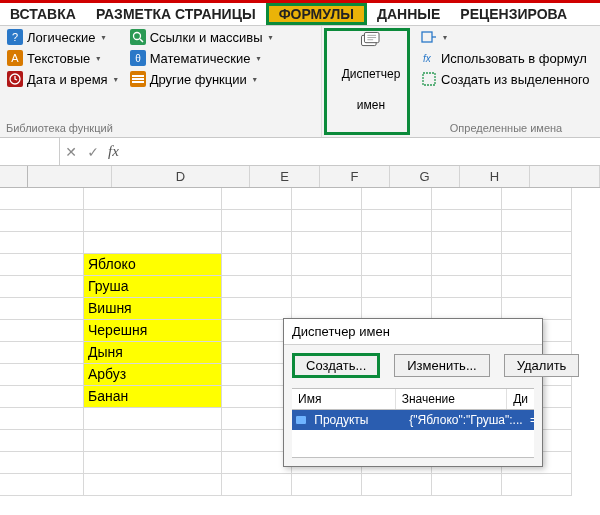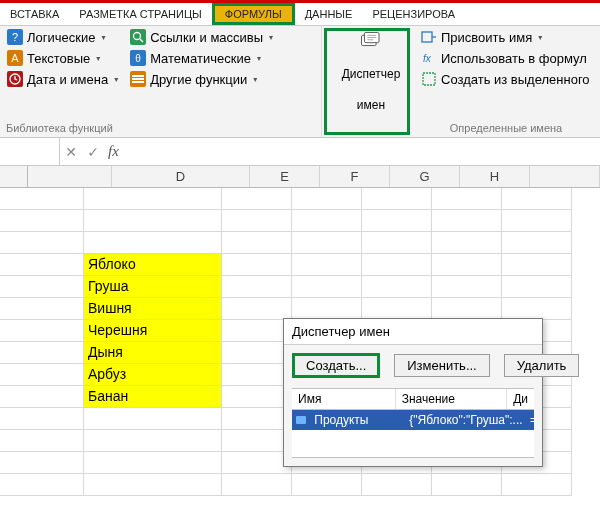--- a/index.html
+++ b/index.html
@@ -1,20 +1,20 @@
 <!DOCTYPE html>
 <html><head>
 <meta charset="utf-8">
 <style>
 * { margin: 0; padding: 0; box-sizing: border-box; }
 body { font-family: "Segoe UI", Tahoma, sans-serif; font-size: 12px; background: #fff; width: 600px; height: 515px; overflow: hidden; position: relative; }
 
 
 .tabs { display: flex; border-top: 3px solid #d00000; border-bottom: 1px solid #ccc; height: 26px; align-items: stretch; }
-.tab { padding: 4px 10px; font-size: 11px; color: #222; cursor: pointer; white-space: nowrap; display: flex; align-items: center; }
+.tab { padding: 4px 10px; font-size: 14px; color: #222; cursor: pointer; white-space: nowrap; display: flex; align-items: center; font-weight: bold; }
 .tab.active { background: #eab308; }
 .tab-highlight { border: 3px solid #0b8a3a; }
 
 
 .ribbon { display: flex; background: #f3f3f3; border-bottom: 1px solid #c8c8c8; height: 112px; position: relative; }
 .group { display: flex; flex-direction: column; border-right: 1px solid #ddd; padding: 2px 4px 0 4px; }
 .group-title { font-size: 11px; color: #777; text-align: left; padding: 3px 2px; }
 .group-body { display: flex; flex: 1; gap: 6px; }
 .col { display: flex; flex-direction: column; gap: 3px; }
 .btn-sm { display: flex; align-items: center; gap: 4px; padding: 1px 3px; cursor: pointer; white-space: nowrap; font-size: 13px; }
@@ -94,21 +94,21 @@
             </svg>
           <span>Текстовые</span>
           <span class="drop">▾</span>
         </div>
         <div class="btn-sm">
           <svg class="icon-sq" viewBox="0 0 16 16">
               <rect width="16" height="16" fill="#b01818"></rect>
               <circle cx="8" cy="8" r="5" fill="none" stroke="#fff" stroke-width="1.3"></circle>
               <path d="M8 5v3l2 1" stroke="#fff" stroke-width="1.3" fill="none"></path>
             </svg>
-          <span>Дата и имена</span>
+          <span>Дата и время</span>
           <span class="drop">▾</span>
         </div>
       </div>
       <div class="col">
         <div class="btn-sm">
           <svg class="icon-sq" viewBox="0 0 16 16">
               <rect width="16" height="16" fill="#2a9a54"></rect>
               <circle cx="7" cy="7" r="3.5" fill="none" stroke="#fff" stroke-width="1.3"></circle>
               <path d="M10 10l3 3" stroke="#fff" stroke-width="1.5"></path>
             </svg>
@@ -151,21 +151,20 @@
   </div>
 
   <div class="group" style="flex:1;border-right:none">
     <div class="group-body">
       <div class="col" style="padding-left:2px">
         <div class="btn-sm">
           <svg width="16" height="16" viewBox="0 0 16 16">
               <rect x="1" y="3" width="10" height="10" fill="none" stroke="#2a78c8" stroke-width="1.3"></rect>
               <path d="M11 8h4" stroke="#2a78c8" stroke-width="1.3"></path>
             </svg>
-          <span>Присвоить имя</span>
           <span class="drop">▾</span>
         </div>
         <div class="btn-sm">
           <svg width="16" height="16" viewBox="0 0 16 16">
               <text x="2" y="12" font-size="10" font-style="italic" fill="#2a78c8">fx</text>
             </svg>
           <span>Использовать в формул</span>
         </div>
         <div class="btn-sm">
           <svg width="16" height="16" viewBox="0 0 16 16">

